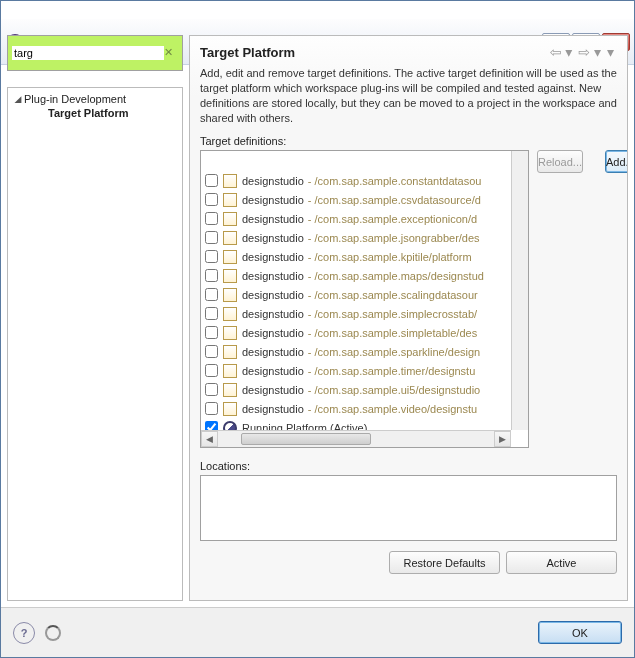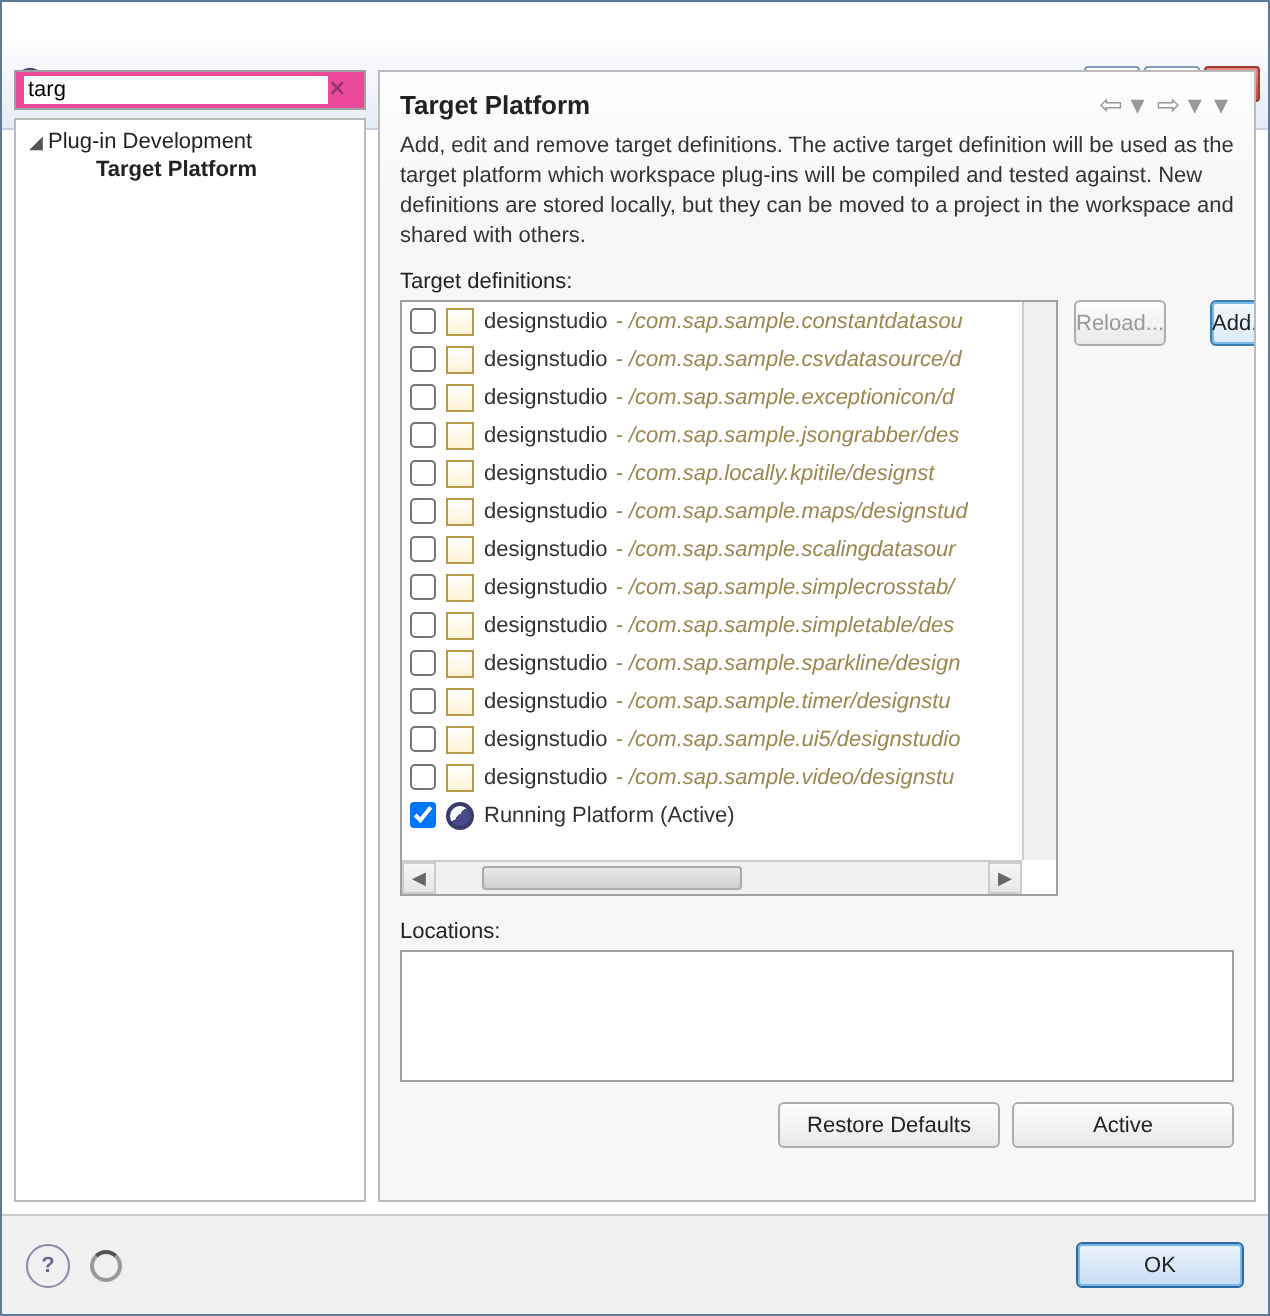--- a/index.html
+++ b/index.html
@@ -15,50 +15,50 @@
     display:flex; align-items:center; justify-content:center;
     background:linear-gradient(#fdfdfd,#e4ecf7); font-size:10px; line-height:1; cursor:default; }
   .win-btn.close { background:linear-gradient(#e78a85,#c84940); border-color:#a03a32; color:#fff; }
   .win-btn .sq { width:8px; height:7px; border:1px solid #444; border-top-width:2px; }
   .win-btn .min { width:9px; height:0; border-top:2px solid #444; }
   .win-btn .x { font-weight:bold; font-size:11px; }
 
   .body-area { position:absolute; top:28px; bottom:50px; left:0; right:0; padding:6px; }
   .split { display:flex; height:100%; gap:6px; }
   .nav { width:176px; display:flex; flex-direction:column; }
-  .search { height:20px; border:1px solid #a0a0a0; background:#ec4899; display:flex; align-items:center;
-    padding:0 4px; margin-bottom:4px; }
+  .search { height:36px; border:1px solid #a0a0a0; background:#bef264; display:flex; align-items:center;
+    padding:0 4px; margin-bottom:16px; }
   .search input { flex:1; border:none; outline:none; font:inherit; }
   .search .clear { width:14px; height:14px; opacity:0.5; }
   .tree { flex:1; border:1px solid #bbb; background:#fff; padding:4px 2px; overflow:auto; }
   .tree-item { display:flex; align-items:center; padding:1px 2px; white-space:nowrap; cursor:default; }
   .tree-item .arrow { width:12px; text-align:center; color:#555; font-size:9px; }
   .tree-item.child { padding-left:38px; font-weight:bold; }
 
   .content { flex:1; border:1px solid #bbb; background:linear-gradient(#fefefe,#f7f7f7 60px,#f7f7f7);
     display:flex; flex-direction:column; padding:8px 10px; overflow:hidden; }
   .content-hdr { display:flex; align-items:center; margin-bottom:6px; }
   .content-hdr h1 { font-size:13px; font-weight:bold; margin:0; flex:1; }
   .navarrow { color:#999; font-size:14px; padding:0 3px; cursor:default; }
   .desc { color:#333; line-height:1.35; margin-bottom:10px; }
   .section-label { margin-bottom:3px; }
 
   .defs-row { display:flex; gap:8px; flex:0 0 auto; }
   .defs-list { flex:1; height:298px; border:1px solid #a0a0a0; background:#fff;
     overflow:hidden; position:relative; }
-  .defs-scroll { position:absolute; inset:0 17px 17px 0; overflow:hidden; }
+  .defs-scroll { position:absolute; inset:0 17px 17px 0; overflow:hidden;margin-top:20px; }
   .def-item { display:flex; align-items:center; height:19px; padding:0 4px; white-space:nowrap; gap:4px; }
   .def-item input[type=checkbox]{ width:13px; height:13px; margin:0; }
   .def-item .ficon { width:16px; height:16px; position:relative; flex:0 0 16px; }
   .def-item .ficon::before { content:""; position:absolute; inset:1px 1px 1px 1px;
     border:1px solid #b89a4a; background:linear-gradient(#fff,#fff3d4); }
   .def-item .ficon.running::before { border-radius:50%; border:2px solid #3c3c6c;
     background:linear-gradient(135deg,#fff 45%, #4a4a8a 45%); }
   .def-item .name { color:#333; }
-  .def-item .path { color:#9b8850;font-style:italic; }
+  .def-item .path { color:#9b8850; }
   .def-item.active .name { font-weight:normal; }
   .hscroll { position:absolute; left:0; right:17px; bottom:0; height:17px;
     background:#f0f0f0; border-top:1px solid #ccc; }
   .hscroll .thumb { position:absolute; left:40px; width:130px; top:2px; bottom:2px;
     background:linear-gradient(#e8e8e8,#cfcfcf); border:1px solid #aaa; border-radius:2px; }
   .hscroll .arr { position:absolute; top:0; bottom:0; width:17px;
     display:flex; align-items:center; justify-content:center; color:#666;
     background:linear-gradient(#f6f6f6,#e6e6e6); border:1px solid #ccc; font-size:9px; }
   .hscroll .arr.l { left:0; } .hscroll .arr.r { right:0; }
   .vscroll { position:absolute; right:0; top:0; bottom:17px; width:17px;
@@ -161,21 +161,21 @@
               <div class="def-item">
                 <input type="checkbox" style="">
                 <span class="ficon"></span>
                 <span class="name">designstudio</span>
                 <span class="path"> - /com.sap.sample.jsongrabber/des</span>
               </div>
               <div class="def-item">
                 <input type="checkbox" style="">
                 <span class="ficon"></span>
                 <span class="name">designstudio</span>
-                <span class="path"> - /com.sap.locally.kpitile/designst</span>
+                <span class="path"> - /com.sap.sample.kpitile/platform</span>
               </div>
               <div class="def-item">
                 <input type="checkbox" style="">
                 <span class="ficon"></span>
                 <span class="name">designstudio</span>
                 <span class="path"> - /com.sap.sample.maps/designstud</span>
               </div>
               <div class="def-item">
                 <input type="checkbox" style="">
                 <span class="ficon"></span>

